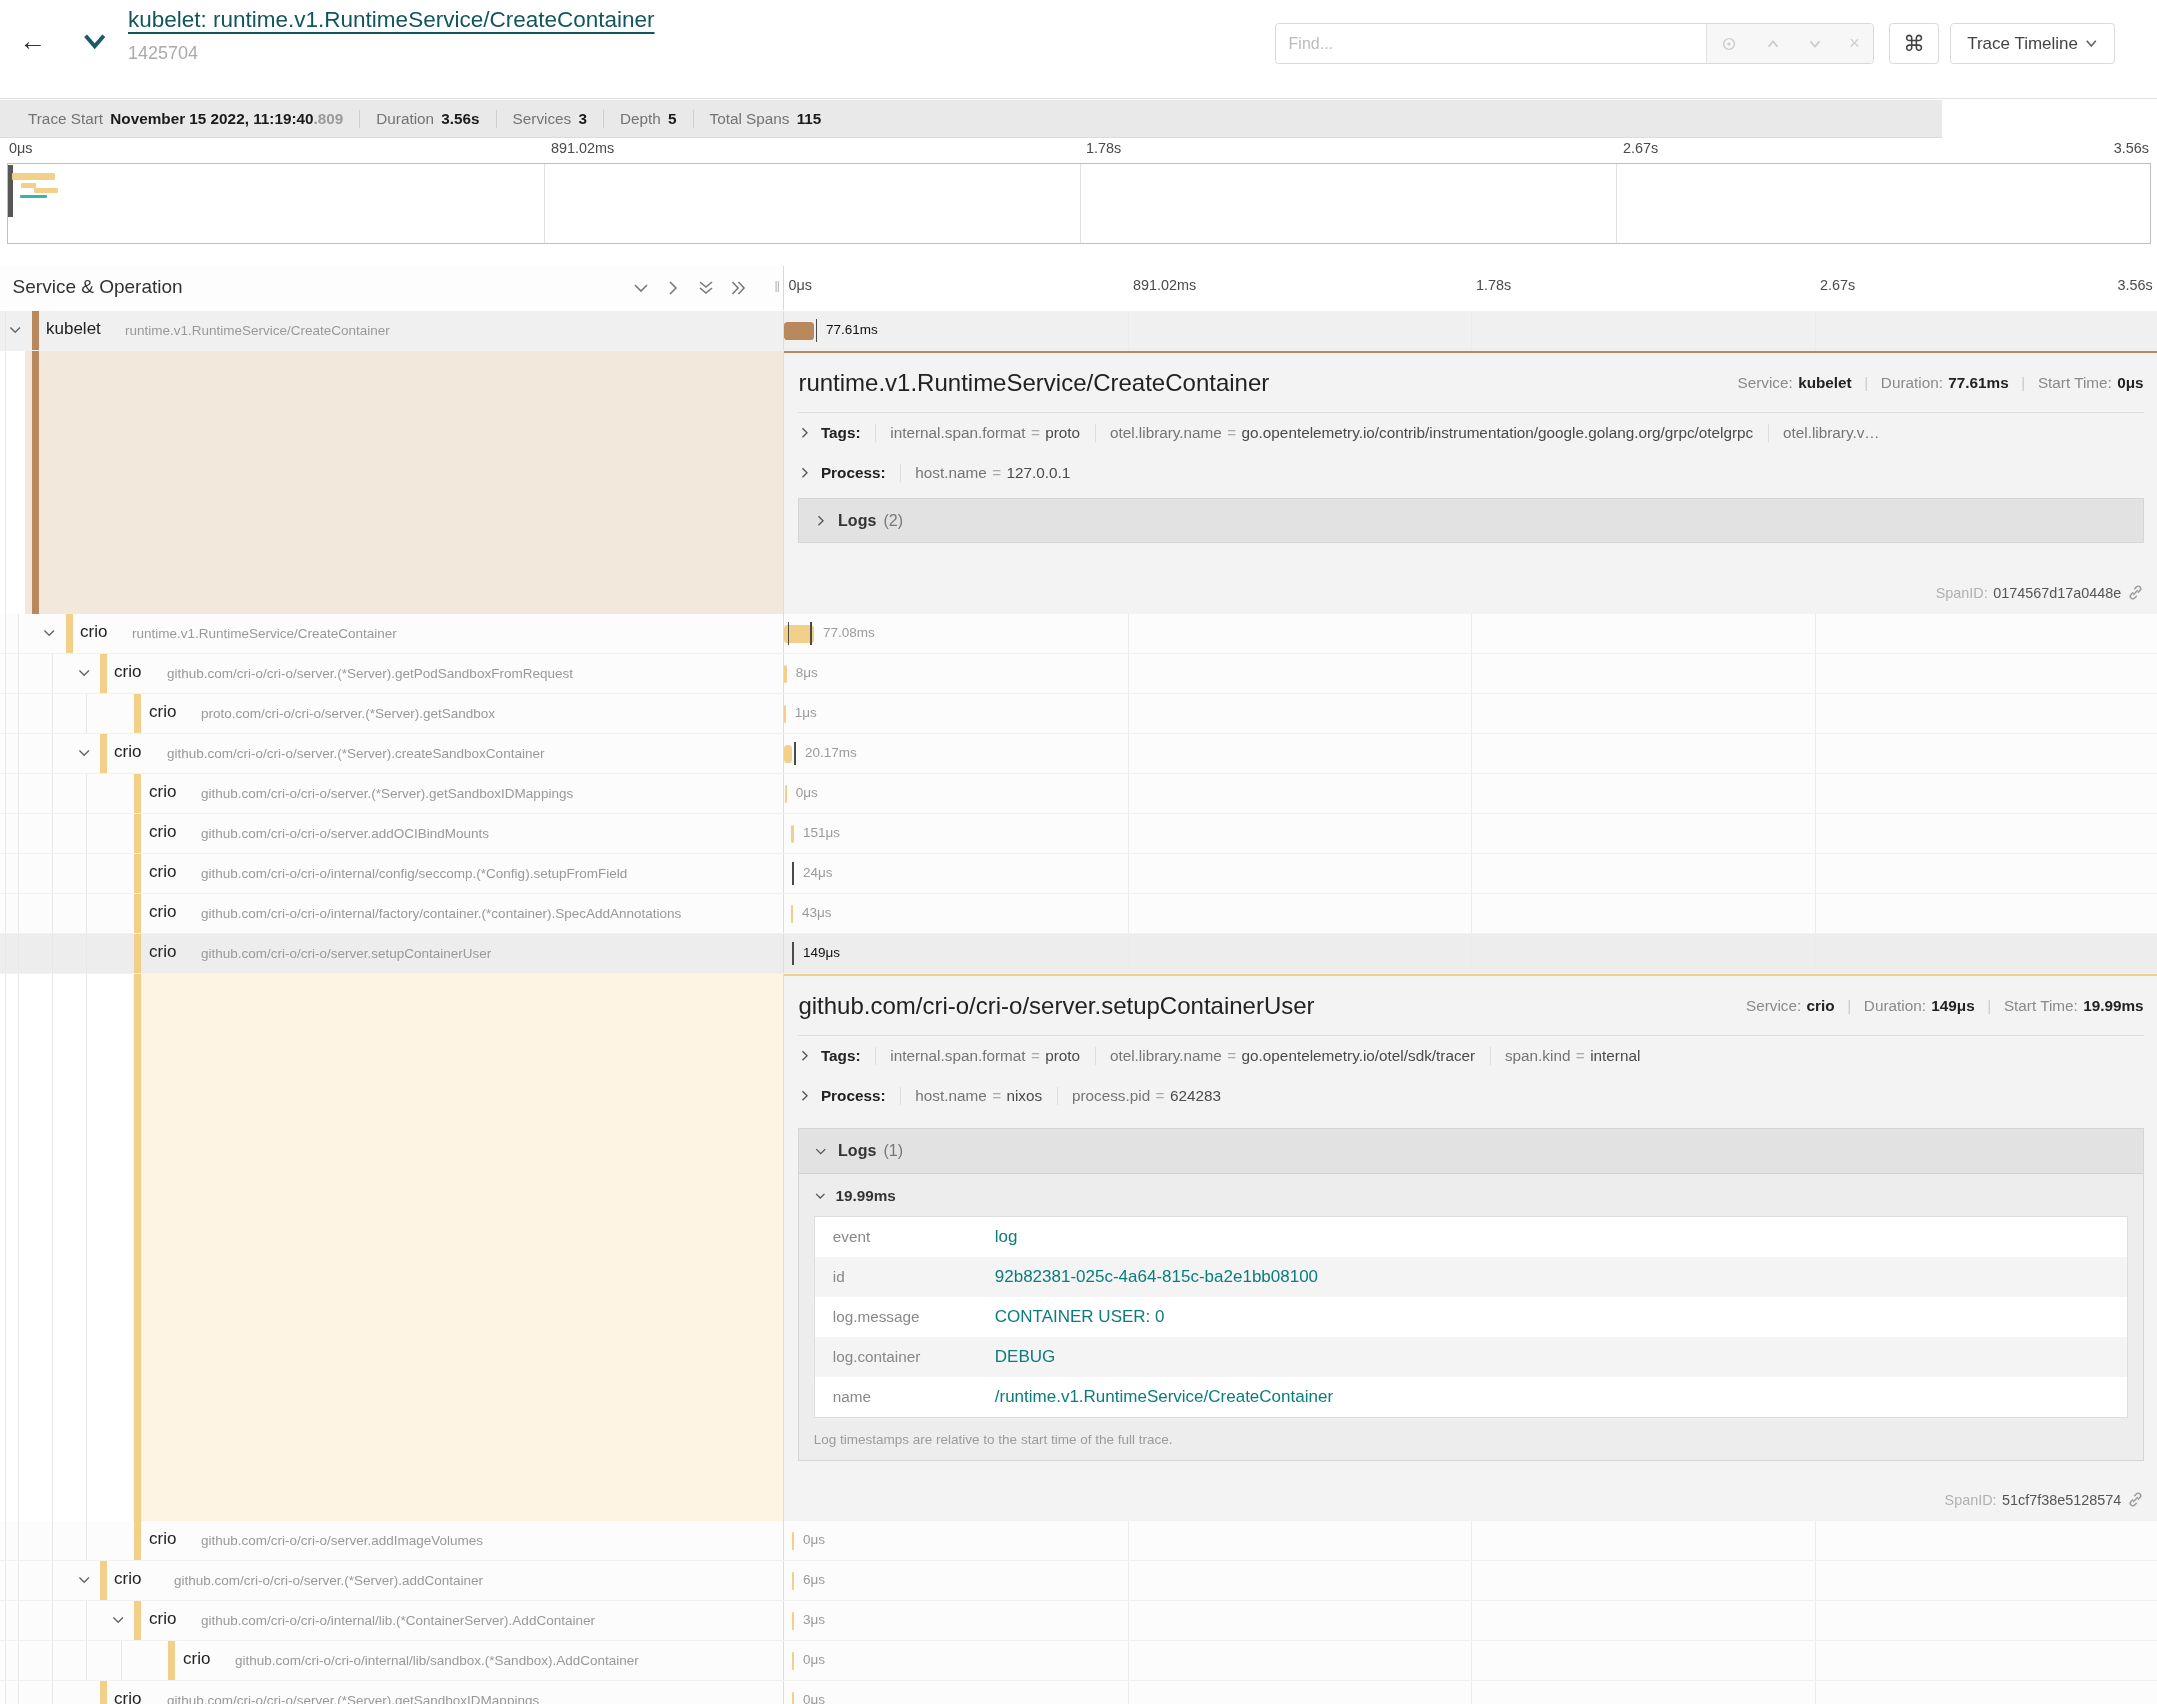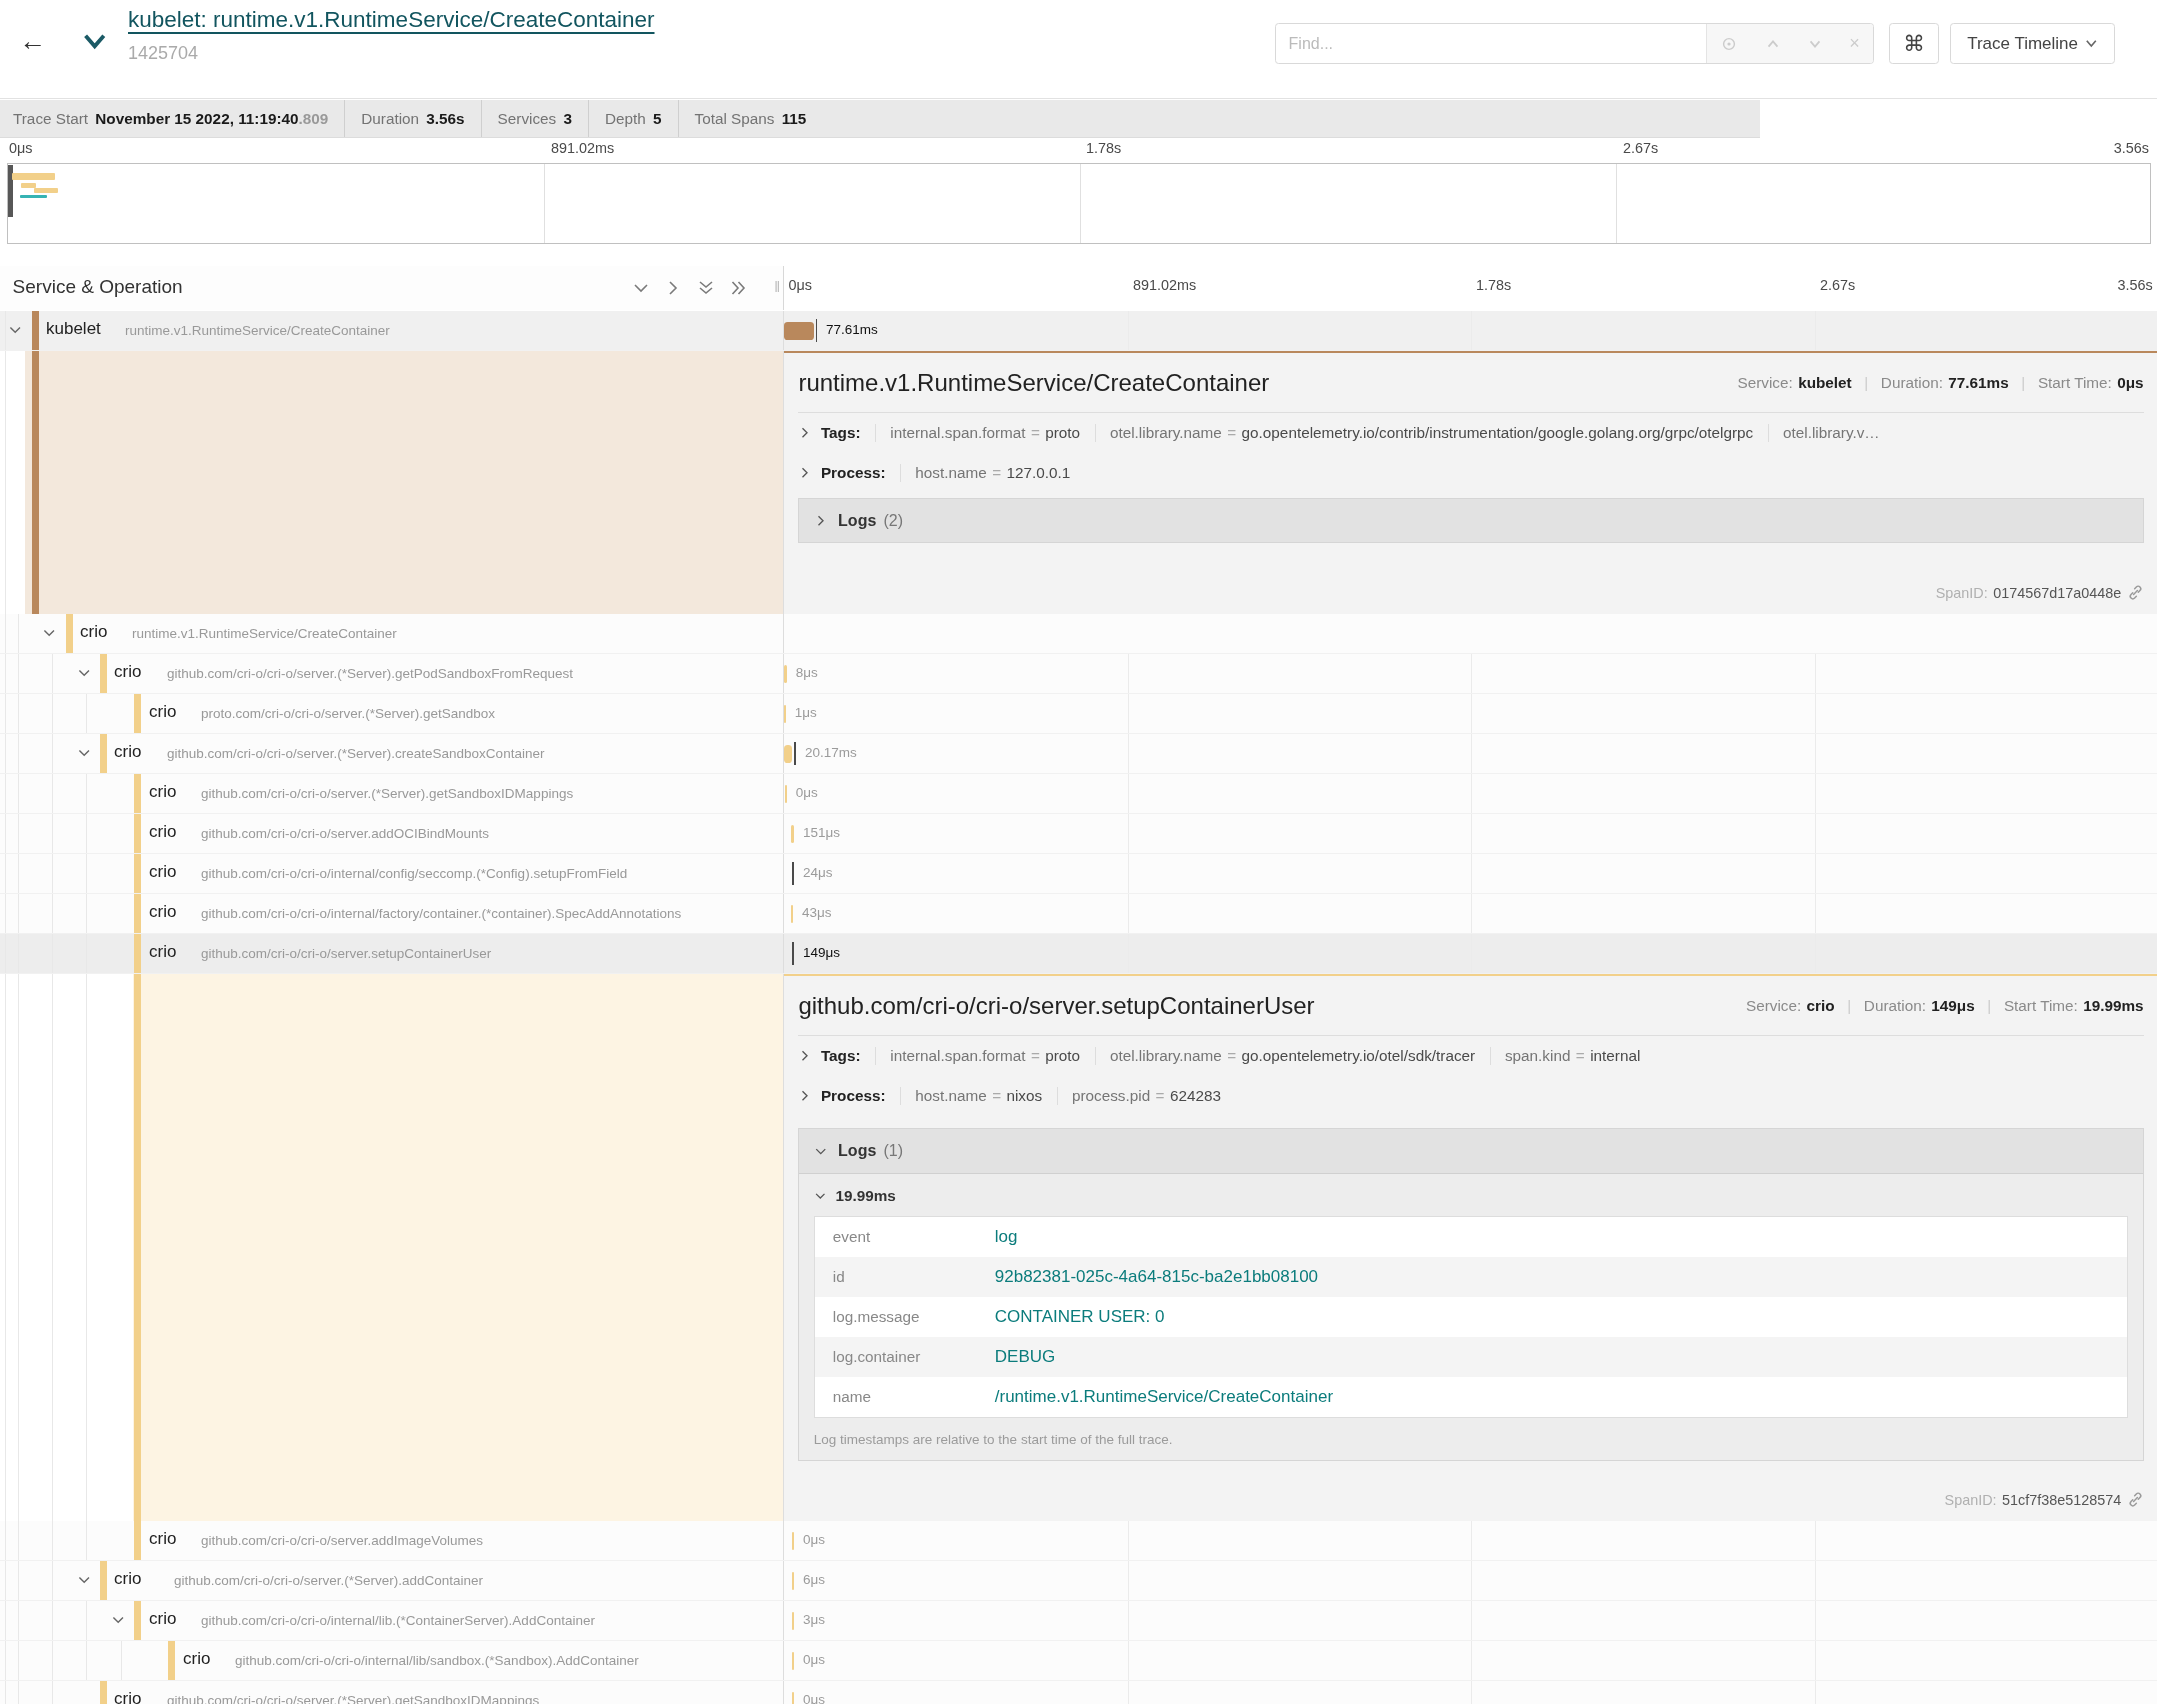--- a/index.html
+++ b/index.html
@@ -15,21 +15,21 @@
   .trace-id { position:absolute; left:128px; top:43px; font-size:18px; color:#aaa; }
   .find-wrap { position:absolute; left:1275px; top:23.4px; width:599px; height:41px; border:0.9px solid #d9d9d9; border-radius:3.6px; background:#fff; display:flex; }
   .find-input { flex:1; border:none; outline:none; font-size:16px; color:#444; padding:0 12.6px; font-family:"Liberation Sans",sans-serif; background:transparent; }
   .find-input::placeholder { color:#bbb; }
   .find-suffix { width:167px; background:#f7f7f7; border-left:0.9px solid #e4e4e4; display:flex; align-items:center; justify-content:space-around; border-radius:0 3.6px 3.6px 0; }
   .sfx-icon { color:#ccc; font-size:18px; display:flex; align-items:center; }
   .kbd-btn { position:absolute; left:1889px; top:23.4px; width:50px; height:41px; border:0.9px solid #d9d9d9; border-radius:3.6px; background:#fff; font-size:21.6px; color:#444; text-align:center; line-height:40px; cursor:pointer; }
   .view-btn { position:absolute; left:1950px; top:23.4px; width:165px; height:41px; border:0.9px solid #d9d9d9; border-radius:3.6px; background:#fff; font-size:17px; color:#444; display:flex; align-items:center; justify-content:center; gap:7.2px; cursor:pointer; }
 
   
-  .infobar { position:absolute; left:0; top:100px; width:1760px; height:38px; background:#e9e9e9; border-bottom:0.9px solid #dcdcdc; display:flex; padding-left:13px; font-size:15.3px; }
+  .infobar { position:absolute; left:0; top:100px; width:1942px; height:38px; background:#e9e9e9; border-bottom:0.9px solid #dcdcdc; display:flex; align-items:center; padding-left:28px; font-size:15.3px; }
   .info-item { display:flex; align-items:center; padding:0 16px; border-left:0.9px solid #cfcfcf; white-space:nowrap; }
   .info-item:first-child { border-left:none; padding-left:0; }
   .info-label { color:#737373; margin-right:7.2px; }
   .info-value { color:#1a1a1a; font-weight:bold; }
   .info-muted { color:#999; font-weight:bold; }
 
   
   .mini-labels { position:absolute; left:0; top:140px; width:2158px; height:21.6px; font-size:14.4px; color:#4a4a4a; }
   .mini-labels span { position:absolute; top:0; }
   .minimap { position:absolute; left:7.2px; top:163px; width:2144px; height:81px; border:0.9px solid #c0c0c0; background:#fff; cursor:crosshair; }
@@ -312,20 +312,29 @@
           <div class="guide" style="left: 5.4px;"></div>
           <div class="guide" style="left: 18px;"></div>
           <span class="rchev" style="left: 42px;">
             <svg width="14.4" height="14.4" viewBox="0 0 18 18">
               <path d="M3 5.5 L9 11.5 L15 5.5" stroke="#666" stroke-width="1.8" fill="none"></path>
             </svg>
           </span>
           <div class="cbar" style="left: 66px; background: rgb(242, 208, 138);"></div>
           <span class="svc" style="left: 80px;">crio</span>
           <span class="op" style="left: 132px;">runtime.v1.RuntimeService/CreateContainer</span>
+        </div>
+        <div class="timecell">
+          <div class="tgrid" style="left: 344px;"></div>
+          <div class="tgrid" style="left: 687px;"></div>
+          <div class="tgrid" style="left: 1031px;"></div>
+          <div class="tbar" style="left: 0px; width: 30px; background: rgb(242, 208, 138);"></div>
+          <div class="ttick" style="left: 3.6px;"></div>
+          <div class="ttick" style="left: 26px;"></div>
+          <span class="dur" style="left: 39px;">77.08ms</span>
         </div>
       </div>
       <div class="row">
         <div class="namecol">
           <div class="guide" style="left: 5.4px;"></div>
           <div class="guide" style="left: 18px;"></div>
           <div class="guide" style="left: 52px;"></div>
           <span class="rchev" style="left: 77px;">
             <svg width="14.4" height="14.4" viewBox="0 0 18 18">
               <path d="M3 5.5 L9 11.5 L15 5.5" stroke="#666" stroke-width="1.8" fill="none"></path>

